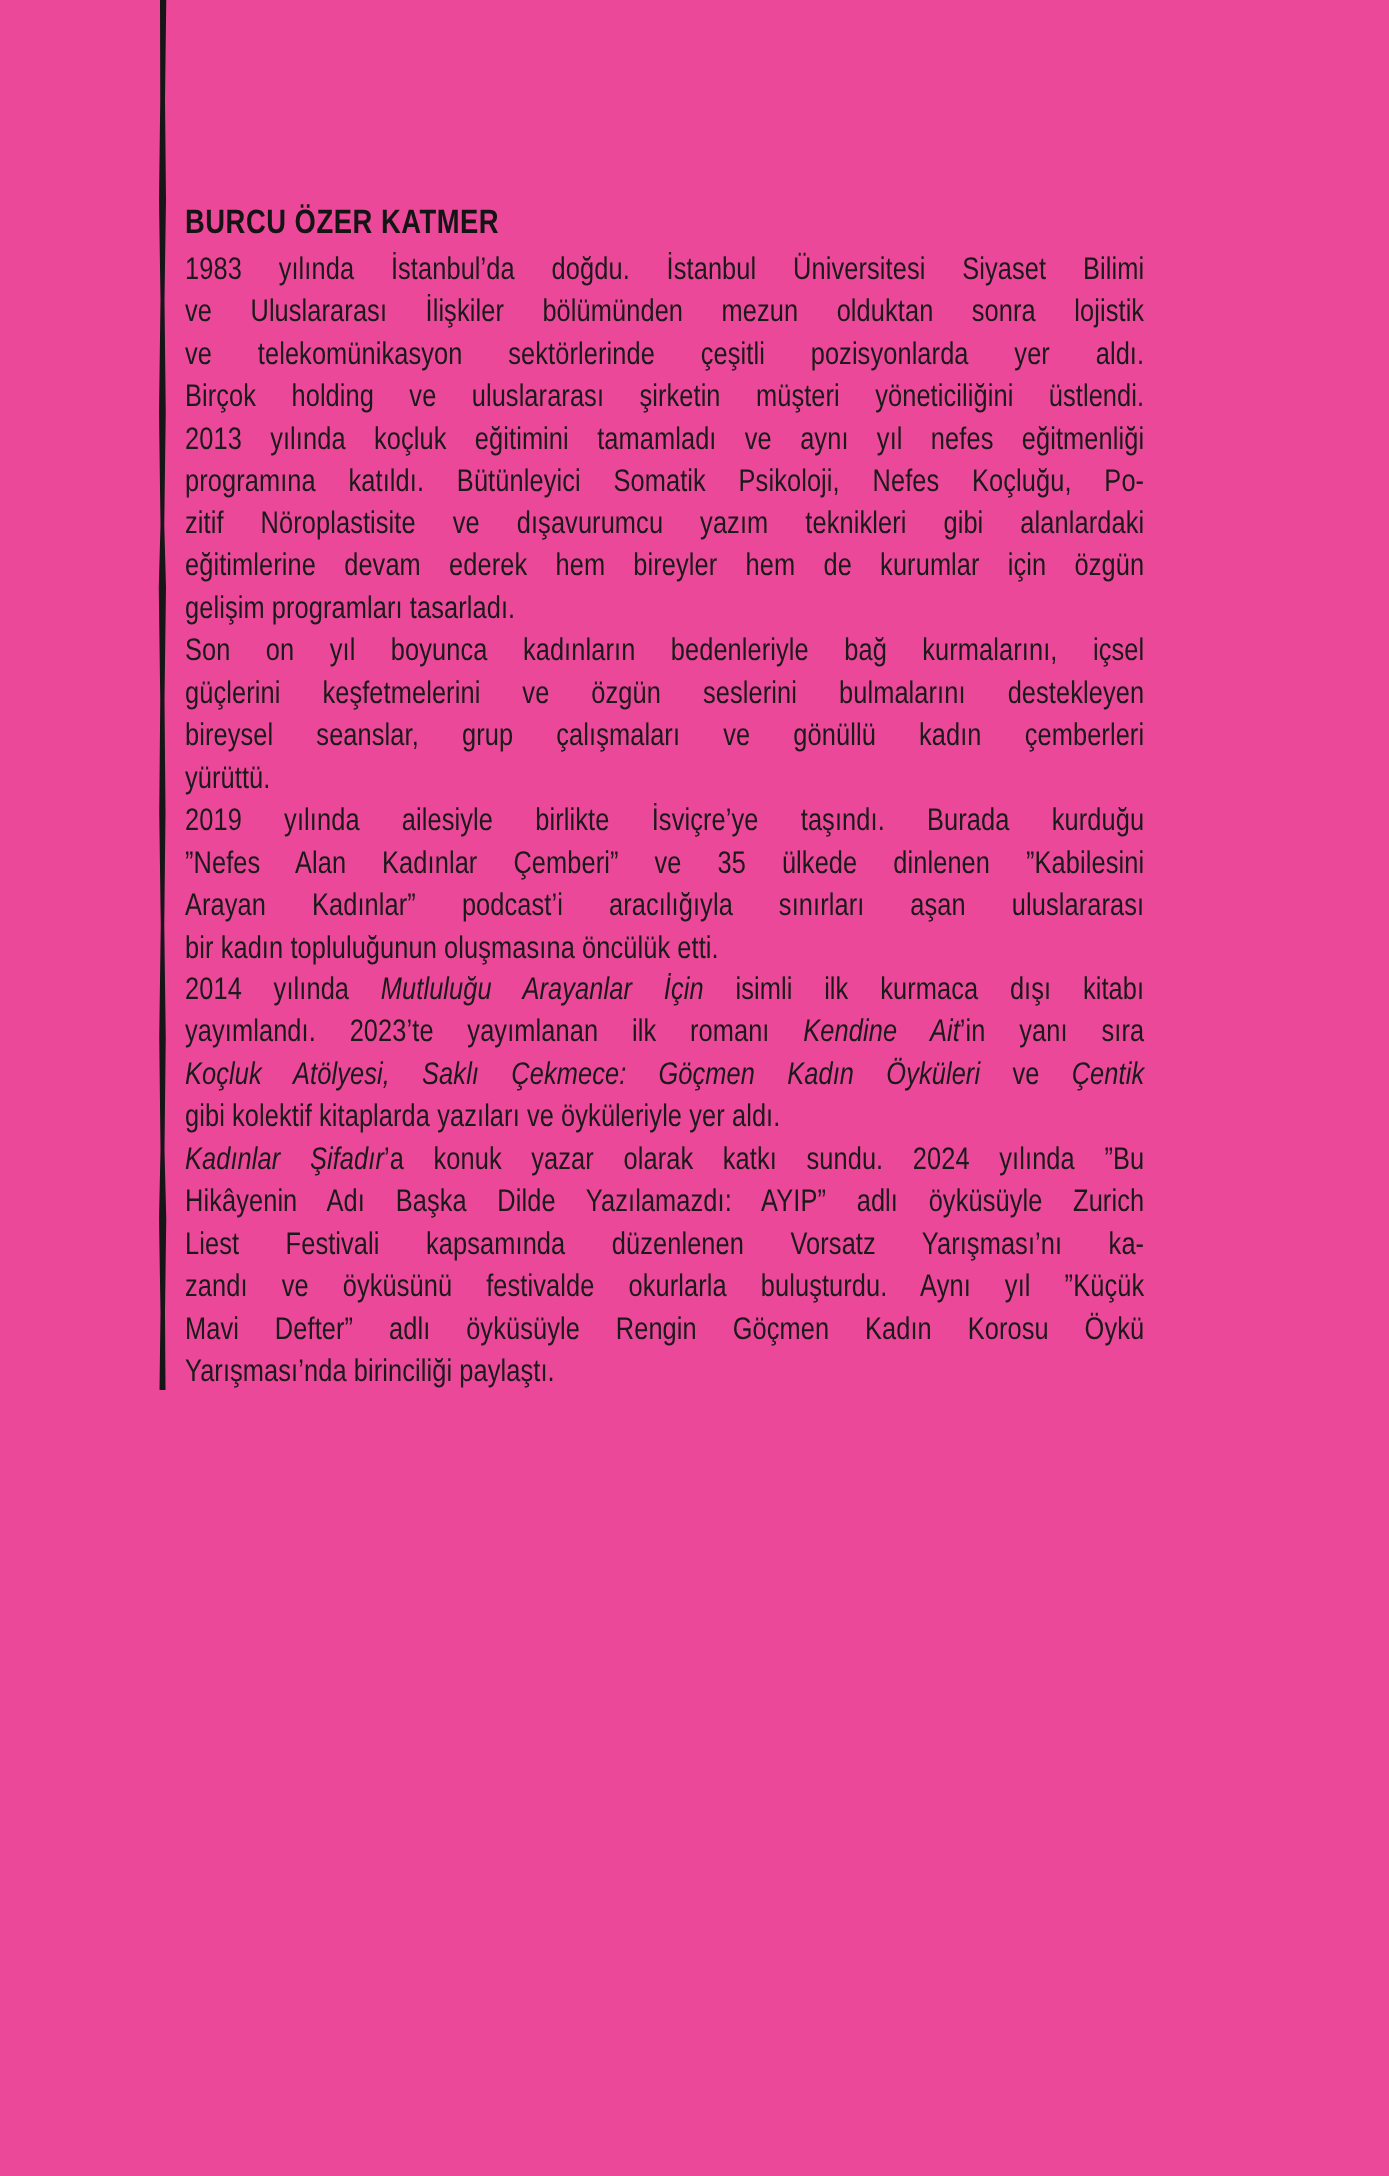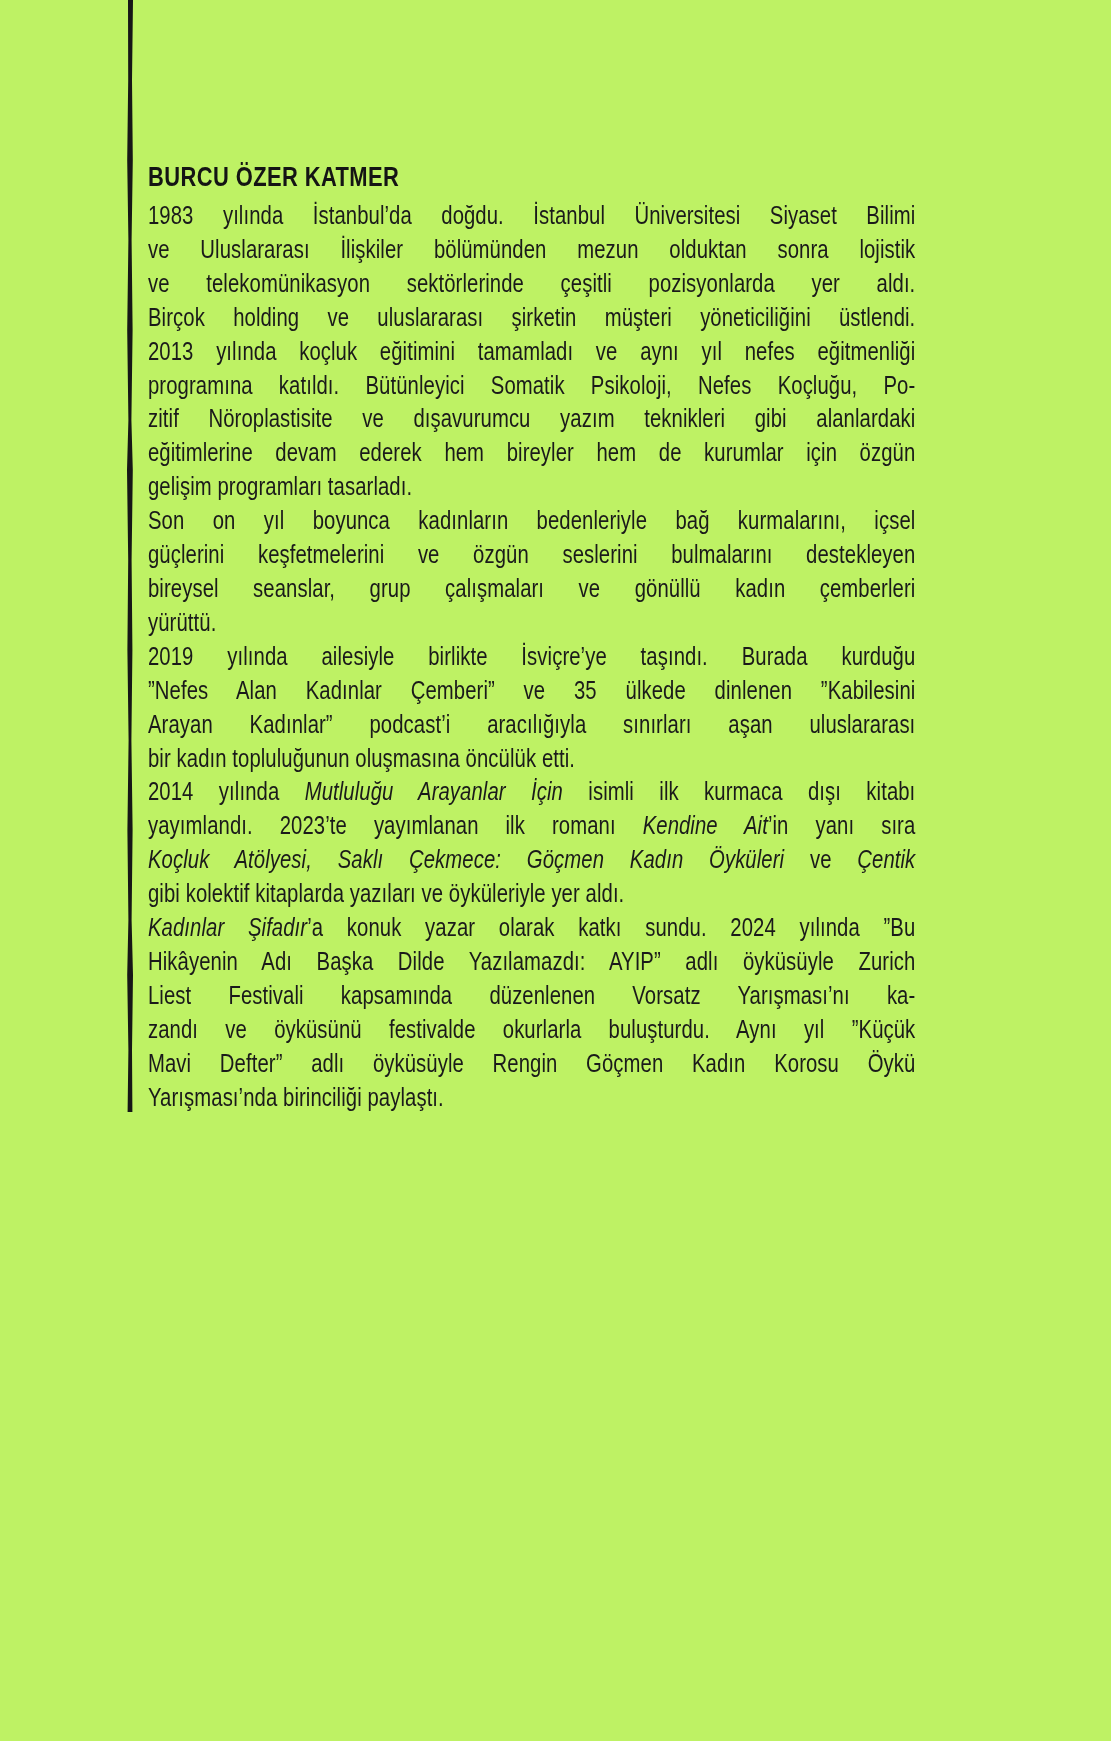--- a/index.html
+++ b/index.html
@@ -1,20 +1,20 @@
 <!DOCTYPE html>
 <html><head>
 <meta charset="utf-8">
 <style>
   html, body { margin: 0; padding: 0; background: #ffffff; }
   .page {
     position: relative;
     width: 1111px;
     height: 1741px;
-    background: #bef264;
+    background: #ec4899;
     overflow: hidden;
     font-family: "Liberation Sans", sans-serif;
   }
   .gutter-line {
     position: absolute;
     left: 123px;
     top: 0;
   }
   .content {
     position: absolute;

